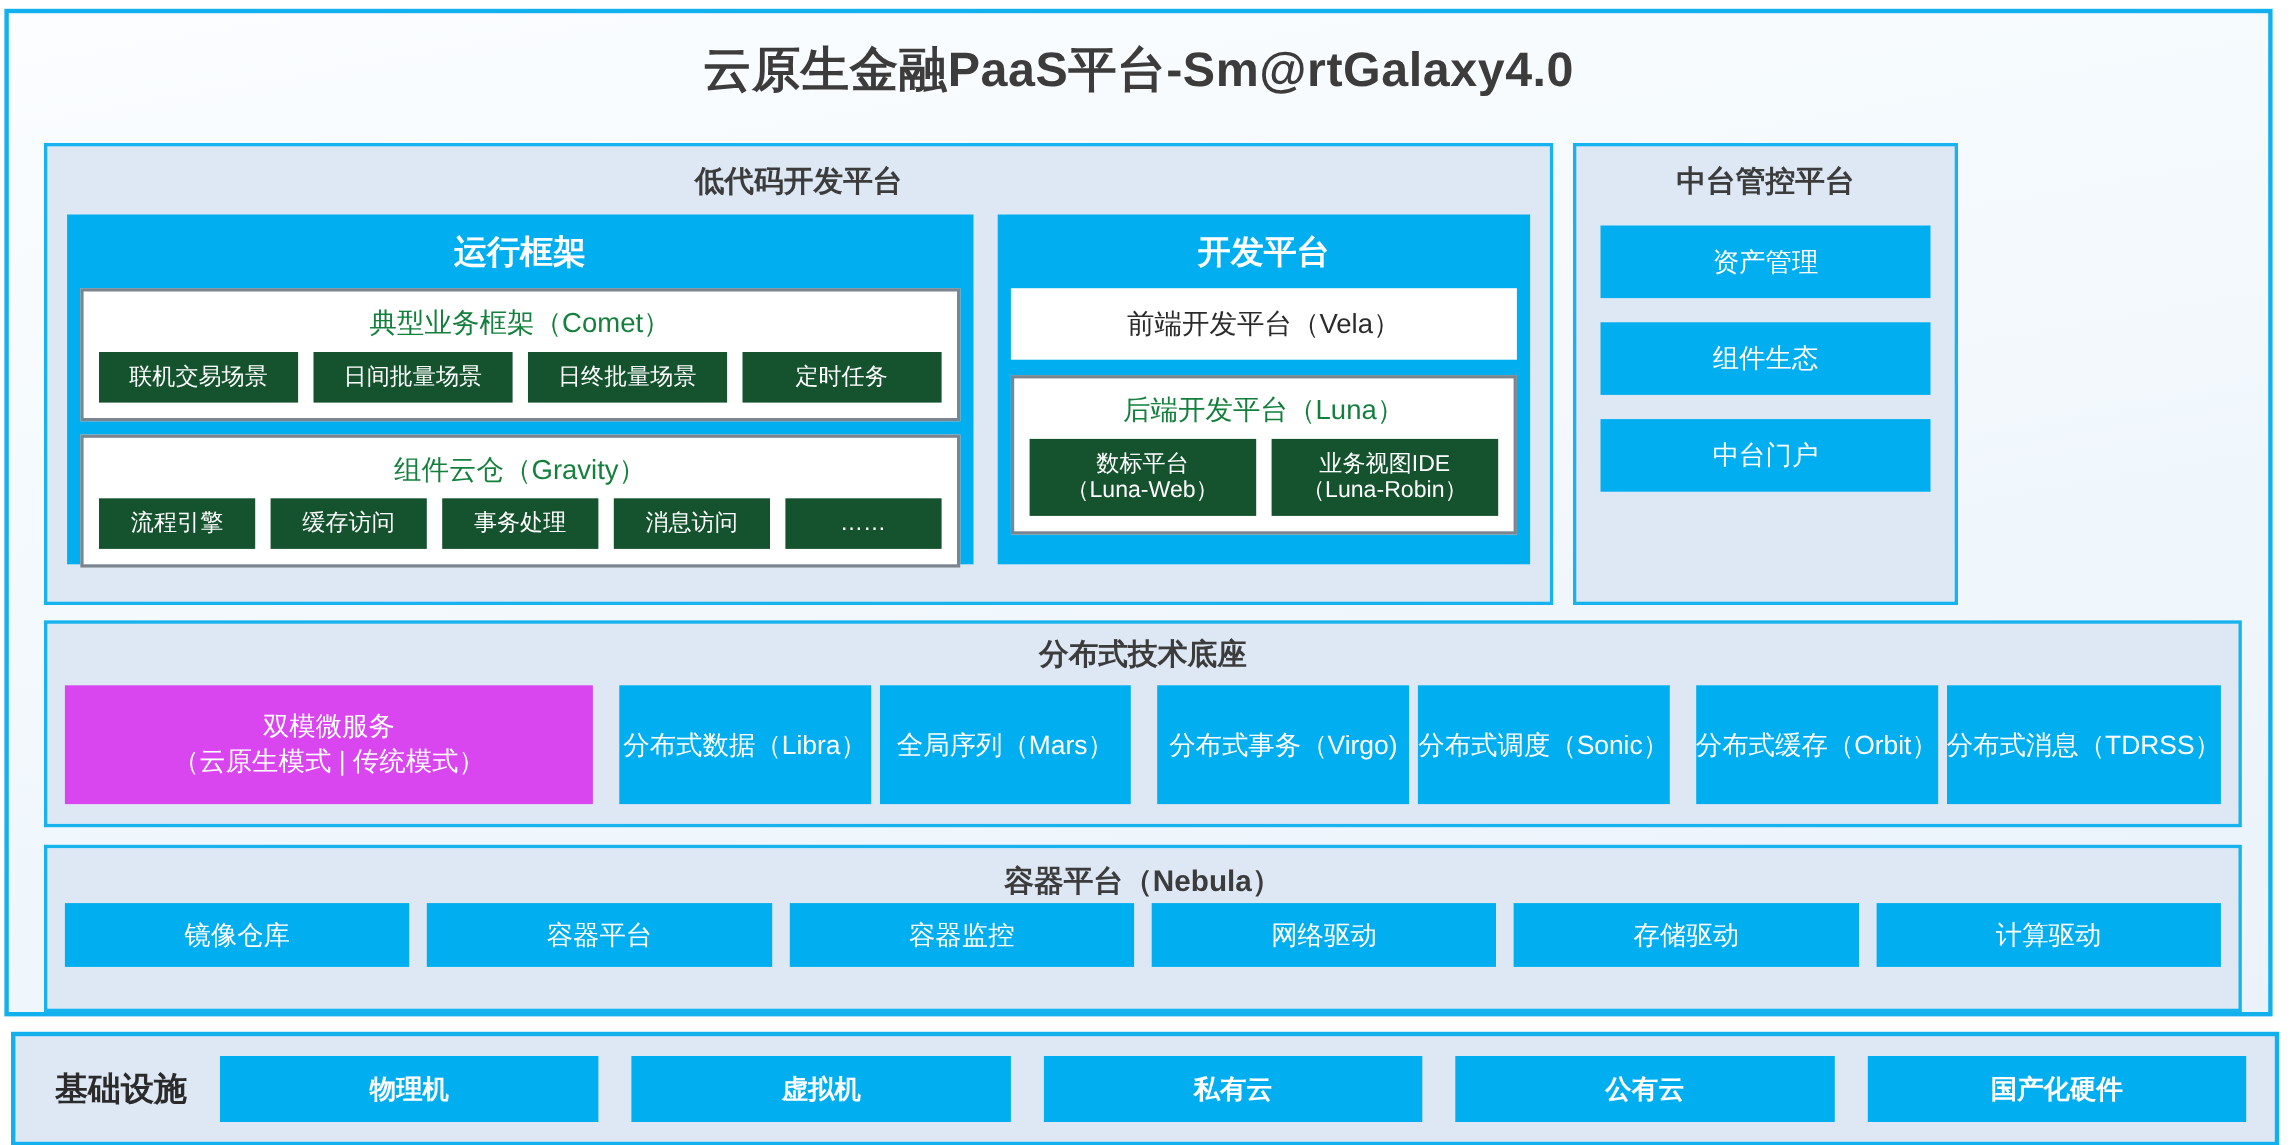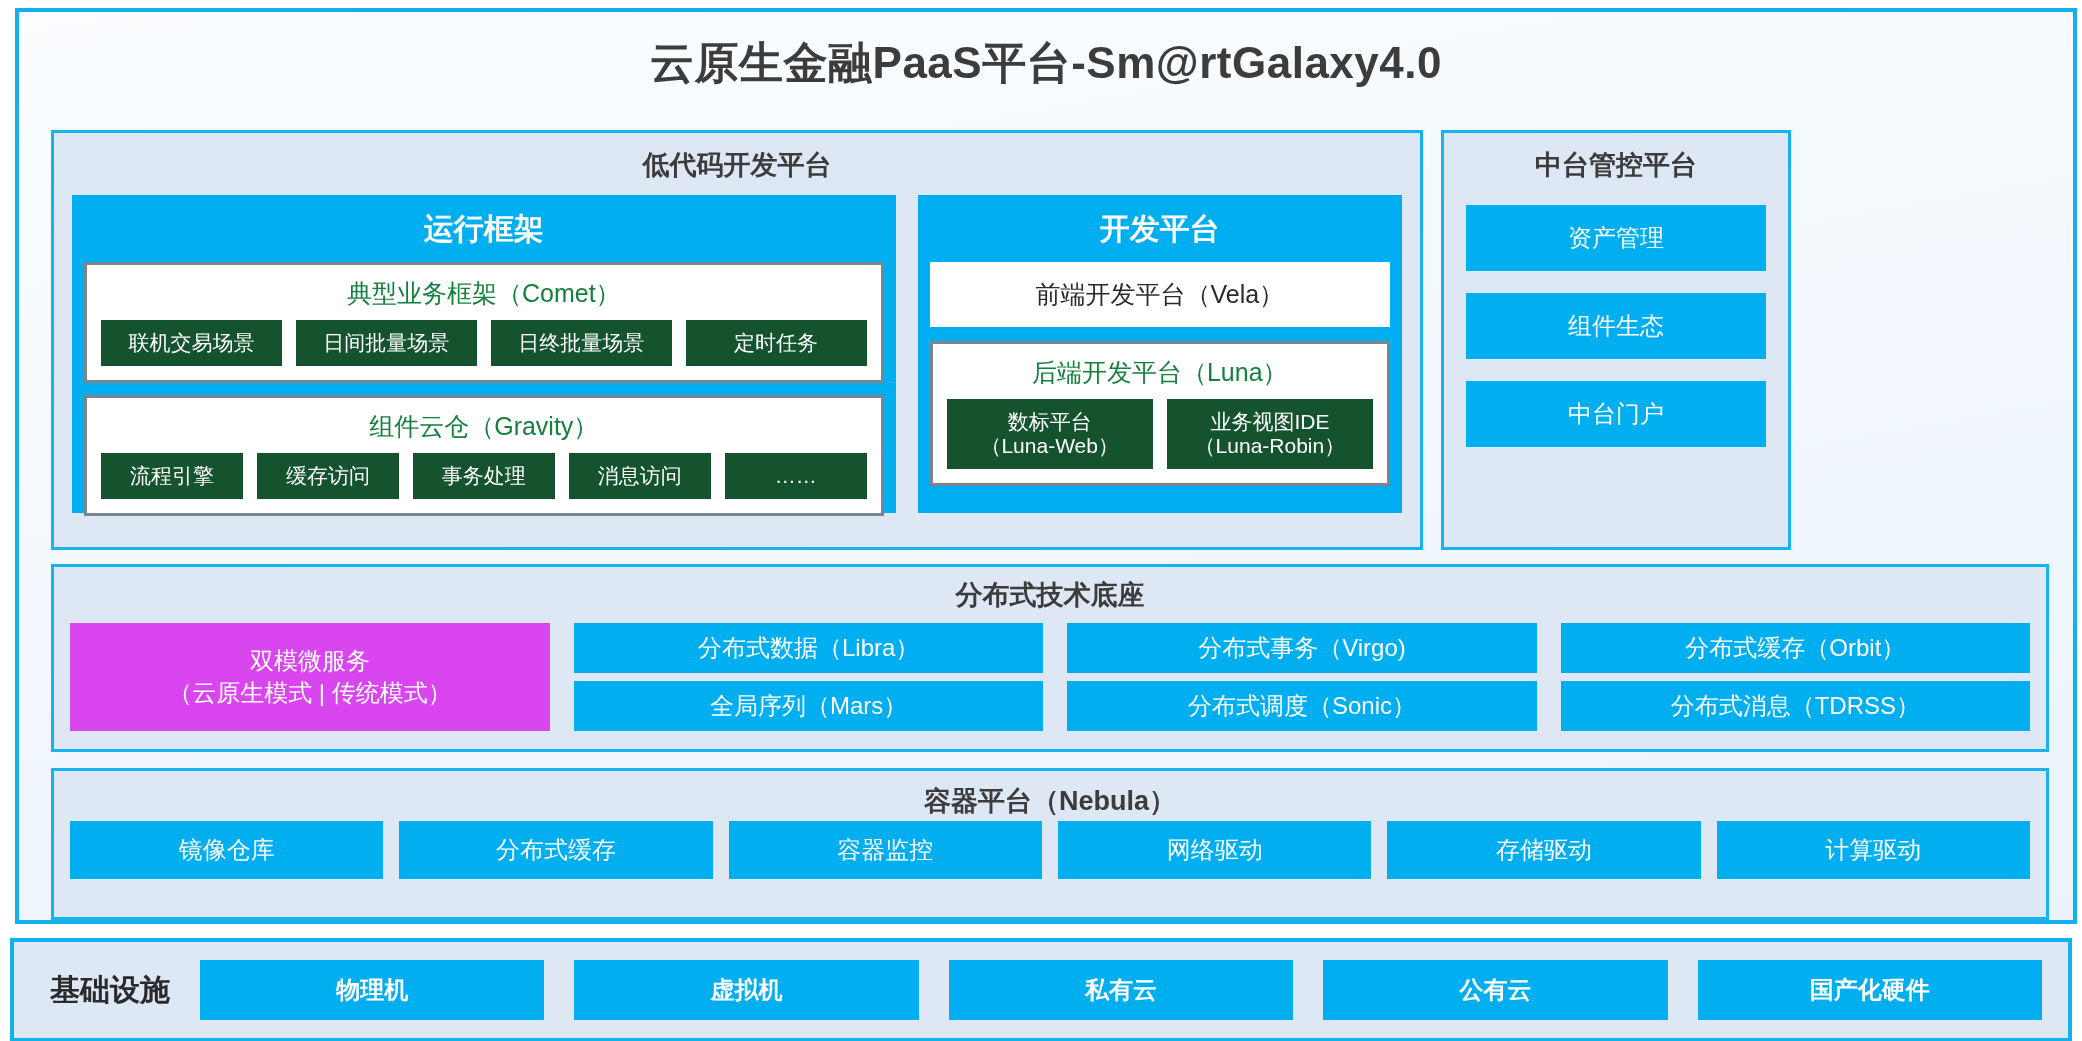--- a/index.html
+++ b/index.html
@@ -7,21 +7,21 @@
     width: 2082px; height: 1041px;
     background: #ffffff;
     font-family: "Liberation Sans", "DejaVu Sans", sans-serif;
     overflow: hidden;
   }
   .page { position: relative; width: 2082px; height: 1041px; }
 
   
   .outer-frame {
     position: absolute;
-    left: 15px; top: 8px;
+    left: 4px; top: 8px;
     width: 2062px; height: 916px;
     border: 4px solid #12B1EE;
     background: linear-gradient(170deg, #fbfdff 0%, #f3f9fd 45%, #eaf3fb 100%);
   }
 
   .main-title {
     width: 100%;
     text-align: center;
     font-size: 44px;
     font-weight: bold;
@@ -147,21 +147,21 @@
     color: #ffffff;
     font-size: 24px;
     line-height: 1.35;
     text-align: center;
     display: flex;
     flex-direction: column;
     align-items: center;
     justify-content: center;
     white-space: nowrap;
   }
-  .dist-col { flex: 1 1 0; display: flex; flex-direction: column; gap: 8px; }
+  .dist-col { flex: 1 1 0; display: flex; gap: 8px; }
   .dist-cell {
     background: #01AEEF;
     color: #ffffff;
     font-size: 24px;
     text-align: center;
     flex: 1 1 0;
     display: flex;
     align-items: center;
     justify-content: center;
     white-space: nowrap;
@@ -317,21 +317,21 @@
           <div class="dist-cell">分布式消息（TDRSS）</div>
         </div>
 
       </div>
     </div>
 
     <div class="panel container-plat">
       <div class="panel-title">容器平台（Nebula）</div>
       <div class="cp-row">
         <div class="cp-cell">镜像仓库</div>
-        <div class="cp-cell">分布式缓存</div>
+        <div class="cp-cell">容器平台</div>
         <div class="cp-cell">容器监控</div>
         <div class="cp-cell">网络驱动</div>
         <div class="cp-cell">存储驱动</div>
         <div class="cp-cell">计算驱动</div>
       </div>
     </div>
 
   </div>
 
   <div class="infra">

